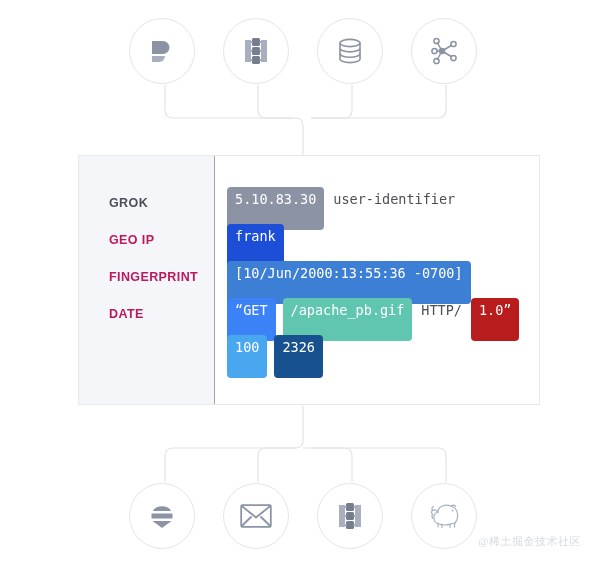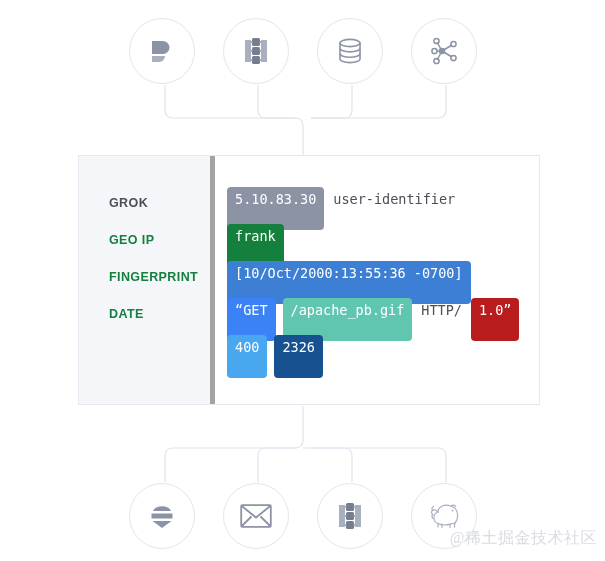--- a/index.html
+++ b/index.html
@@ -62,29 +62,29 @@
     width: 462px;
     height: 250px;
     background: #ffffff;
     border: 1px solid #e6e9f0;
     box-sizing: border-box;
     display: flex;
   }
   #label-col {
     width: 136px;
     background: #f4f6fa;
-    border-right: 5px solid #a3a3a3;
+    border-right: 1px solid #a3a3a3;
     box-sizing: border-box;
     padding: 38px 0 0 30px;
   }
   .field-label {
     font-size: 12.5px;
     font-weight: bold;
     letter-spacing: 0.4px;
-    color: #15803d;
+    color: #be185d;
     height: 37px;
     line-height: 18px;
   }
   .field-label.muted { color: #4c4f58; }
 
   #token-col {
     flex: 1;
     padding: 34px 0 0 12px;
     box-sizing: border-box;
   }
@@ -104,34 +104,34 @@
     border-radius: 4px;
     color: #ffffff;
   }
   .tok.plain {
     color: #4c4f58;
     padding-left: 2px;
     padding-right: 2px;
     background: none;
   }
   .tok-ip      { background: #8b93a5; }
-  .tok-user    { background: #15803d; }
+  .tok-user    { background: #1d4ed8; }
   .tok-date    { background: #3d7fd4; }
   .tok-verb    { background: #3b82f6; }
   .tok-path    { background: #61c6b0; }
   .tok-version { background: #b91c1c; }
   .tok-status  { background: #49a7f0; }
   .tok-bytes   { background: #17518f; }
 
   
   #watermark {
     position: absolute;
-    right: 8px;
+    right: 24px;
     bottom: 12px;
-    font-size: 16px;
+    font-size: 11px;
     color: #d8dbe3;
     font-family: Liberation Serif, serif;
     letter-spacing: 0.5px;
   }
 </style>
 </head>
 <body>
 
 <div id="stage">
 
@@ -211,32 +211,32 @@
       <div class="token-line">
         <span class="tok tok-ip">5.10.83.30</span>
         <span class="tok plain">user-identifier</span>
       </div>
 
       <div class="token-line">
         <span class="tok tok-user">frank</span>
       </div>
 
       <div class="token-line">
-        <span class="tok tok-date">[10/Oct/2000:13:55:36 -0700]</span>
+        <span class="tok tok-date">[10/Jun/2000:13:55:36 -0700]</span>
       </div>
 
       <div class="token-line">
         <span class="tok tok-verb">“GET</span>
         <span class="tok tok-path">/apache_pb.gif</span>
         <span class="tok plain">HTTP/</span>
         <span class="tok tok-version">1.0”</span>
       </div>
 
       <div class="token-line">
-        <span class="tok tok-status">400</span>
+        <span class="tok tok-status">100</span>
         <span class="tok tok-bytes">2326</span>
       </div>
 
     </div>
   </div>
 
   <div class="icon-row" id="bottom-row">
 
     <div class="icon-circle">
       <svg width="30" height="30" viewBox="0 0 30 30">

